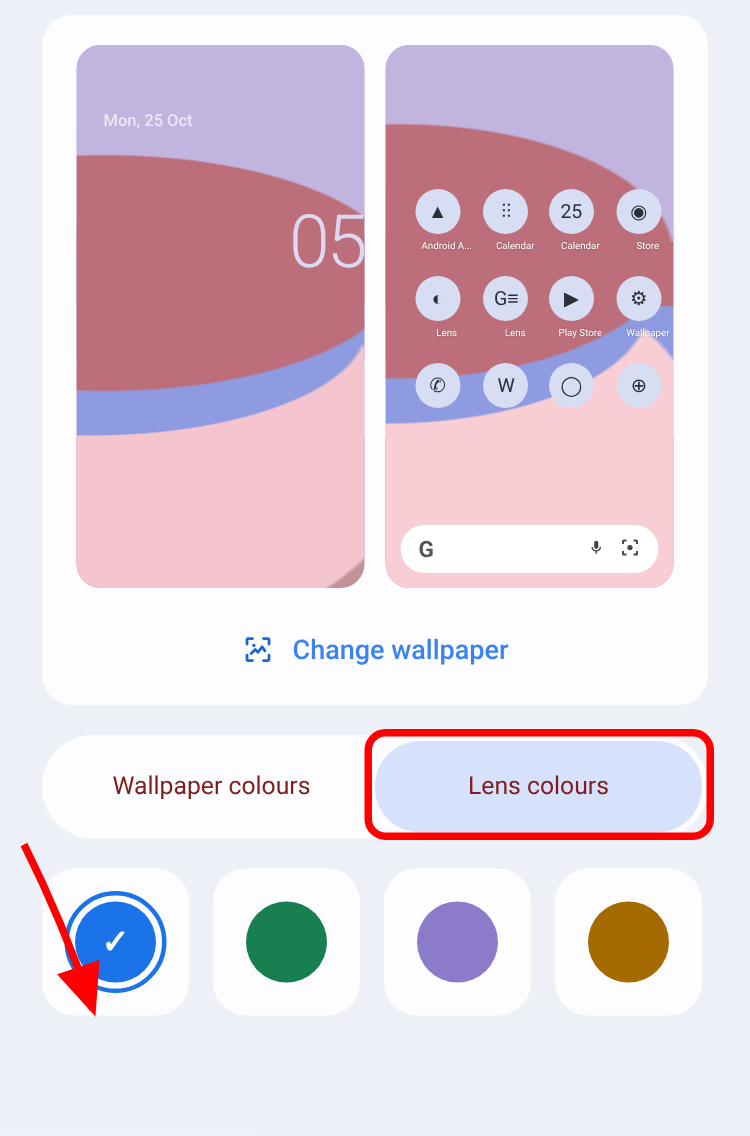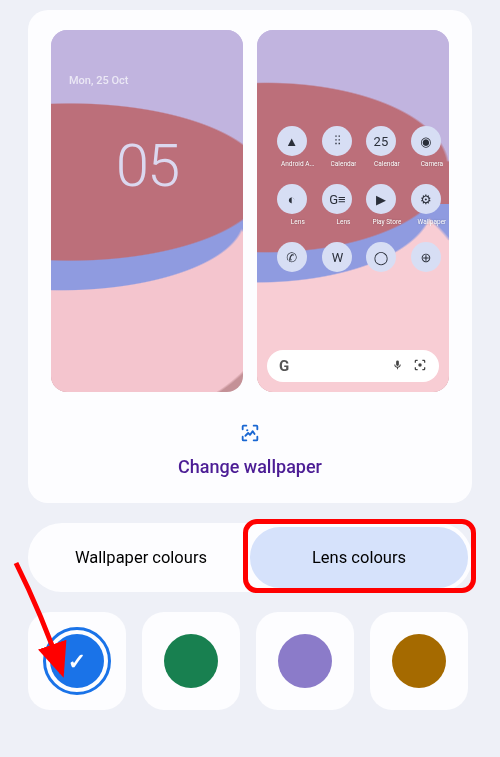--- a/index.html
+++ b/index.html
@@ -52,23 +52,23 @@
     .lock-date {
       position: absolute;
       top: 44px; left: 18px;
       color: #ebe8f5;
       font-size: 11px;
       font-weight: 500;
     }
     .lock-clock {
       position: absolute;
       top: 110px; left: 0; right: 0;
-      text-align: center;
+      text-align: right;
       color: #dbd8ef;
-      font-size: 60px;
+      font-size: 49px;
       font-weight: 300;
       line-height: 0.88;
       letter-spacing: -2px;
     }
     .home-grid {
       position: absolute;
       top: 96px; left: 12px; right: 12px;
       display: grid;
       grid-template-columns: repeat(4, 1fr);
       gap: 16px 4px;
@@ -116,45 +116,44 @@
       color: #555;
     }
     .search-spacer { flex: 1; }
     .mic-icon, .lens-icon { font-size: 12px; color: #444; }
     .change-wallpaper {
       display: flex;
       align-items: center;
       justify-content: center;
       gap: 12px;
       margin-top: 30px;
-      color: #4c1d95;
+      color: #3b82f6;
       font-size: 18px;
       font-weight: 500;
-      flex-direction: column;
     }
     .cw-icon {
       width: 22px; height: 22px;
       display: inline-flex;
       align-items: center;
       justify-content: center;
     }
     .tabs {
       display: flex;
       margin: 10px 28px 20px 28px;
       background: #fdfdff;
       border-radius: 34px;
       padding: 4px;
       position: relative;
     }
     .tab {
       flex: 1;
       text-align: center;
       padding: 21px 4px;
       font-size: 16.5px;
-      color: #000000;
+      color: #7f1d1d;
       border-radius: 30px;
     }
     .tab.active {
       background: #d6e2fb;
     }
     .highlight-box {
       position: absolute;
       right: -4px; top: -4px;
       width: 233px; height: 74px;
       border: 5px solid #ff0000;
@@ -222,21 +221,21 @@
           <div class="home-app">
             <div class="app-icon">⫶⫶</div>
             <div class="app-label">Calendar</div>
           </div>
           <div class="home-app">
             <div class="app-icon">25</div>
             <div class="app-label">Calendar</div>
           </div>
           <div class="home-app">
             <div class="app-icon">◉</div>
-            <div class="app-label">Camera</div>
+            <div class="app-label">Store</div>
           </div>
           <div class="home-app">
             <div class="app-icon">◐</div>
             <div class="app-label">Lens</div>
           </div>
           <div class="home-app">
             <div class="app-icon">G≡</div>
             <div class="app-label">Lens</div>
           </div>
           <div class="home-app">

